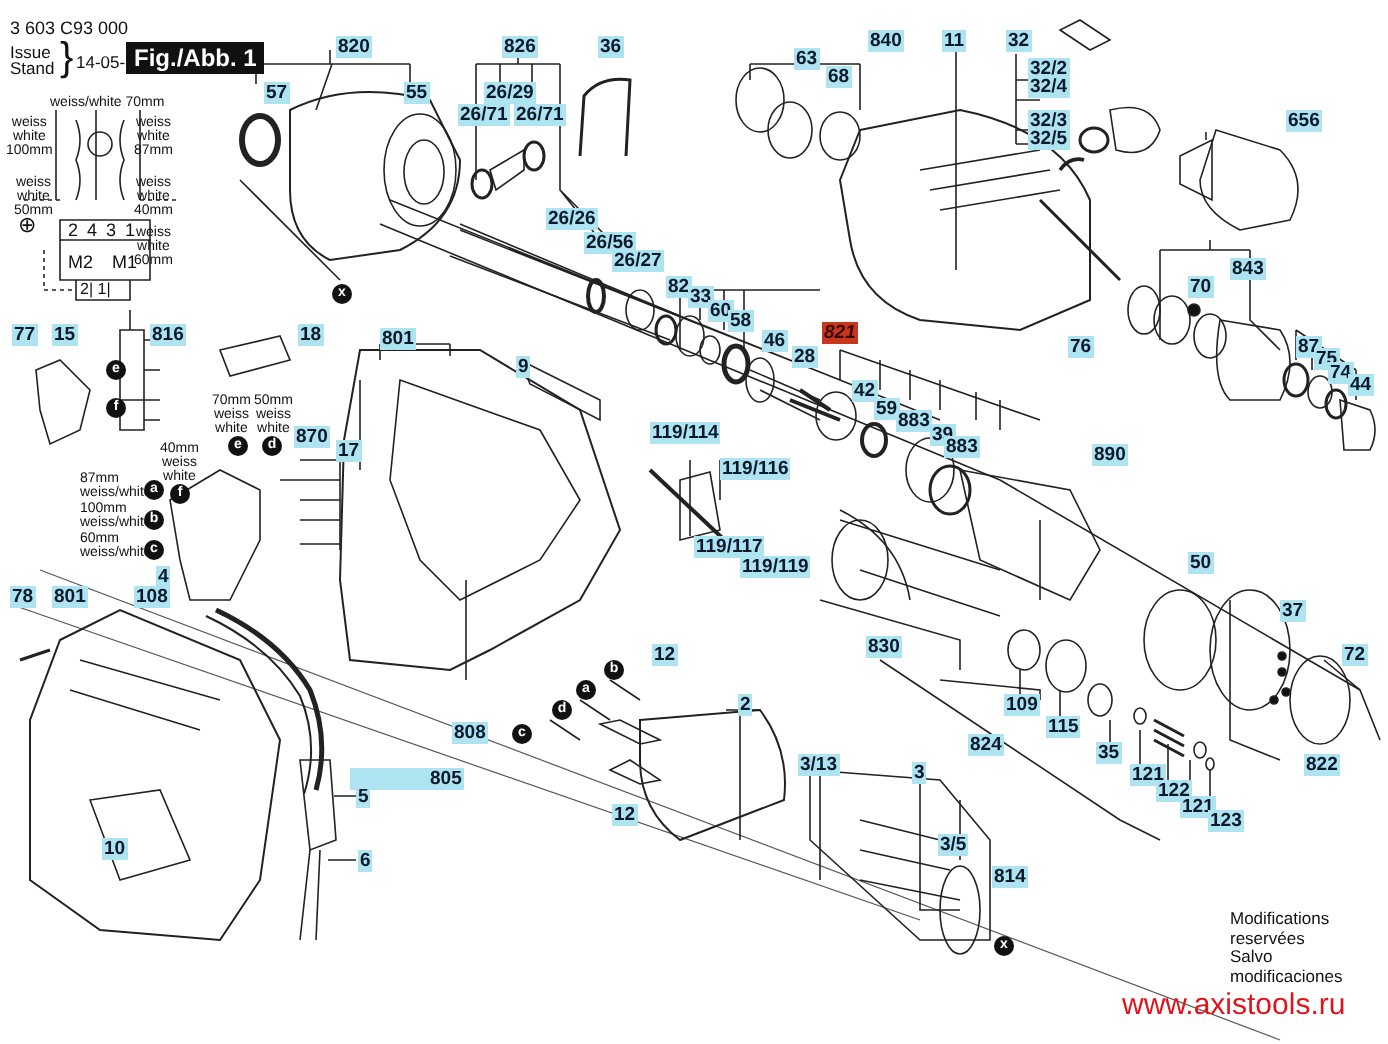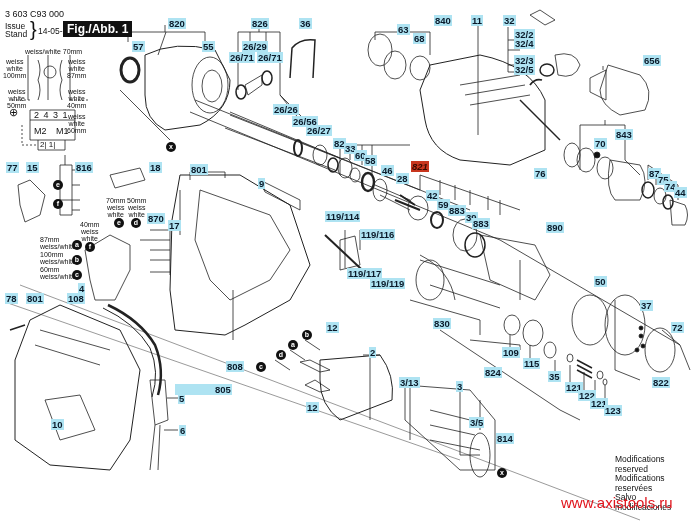--- a/index.html
+++ b/index.html
@@ -335,17 +335,16 @@
 <div class="lbl" style="left:78px;top:283px;">4</div>
 <div class="lbl" style="left:67px;top:293px;">108</div>
 <div class="lbl" style="left:5px;top:293px;">78</div>
 <div class="lbl" style="left:26px;top:293px;">801</div>
 <div class="lbl" style="left:51px;top:419px;">10</div>
 <div class="lbl" style="left:175px;top:384px;padding-left:40px;">805</div>
 <div class="lbl" style="left:178px;top:393px;">5</div>
 <div class="lbl" style="left:179px;top:425px;">6</div>
 
 <div class="abs foot" style="left:615px;top:455px;">
-  <div>Modifications reserved</div>
   <div>Modifications reservées</div>
   <div>Salvo modificaciones</div>
 </div>
 <div class="abs site" style="left:561px;top:494px;">www.axistools.ru</div>
 
 </body></html>

